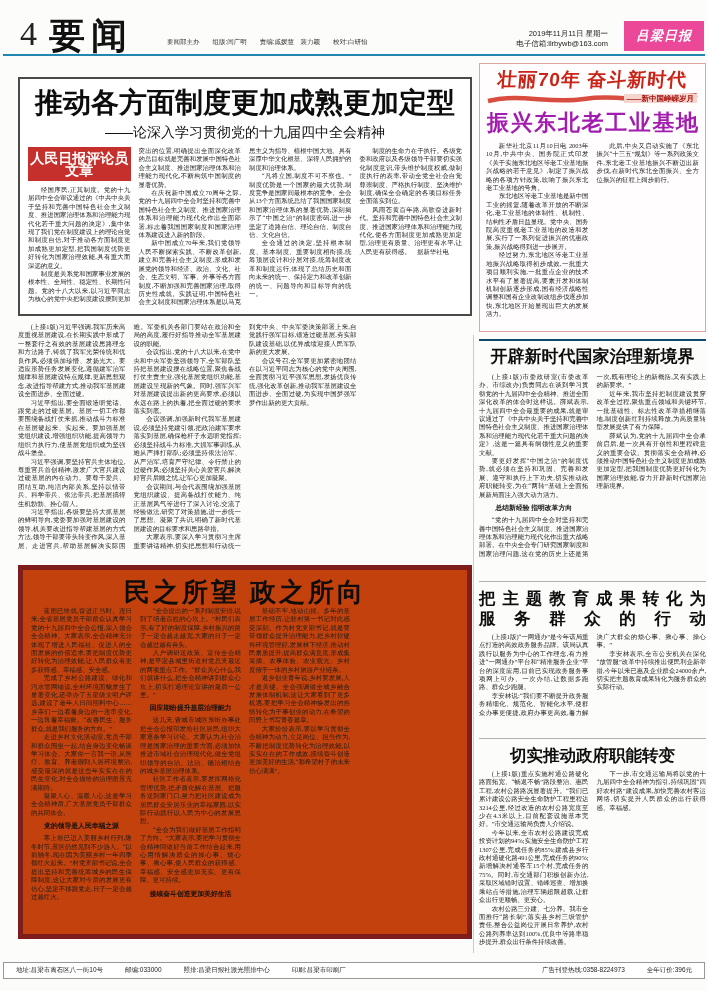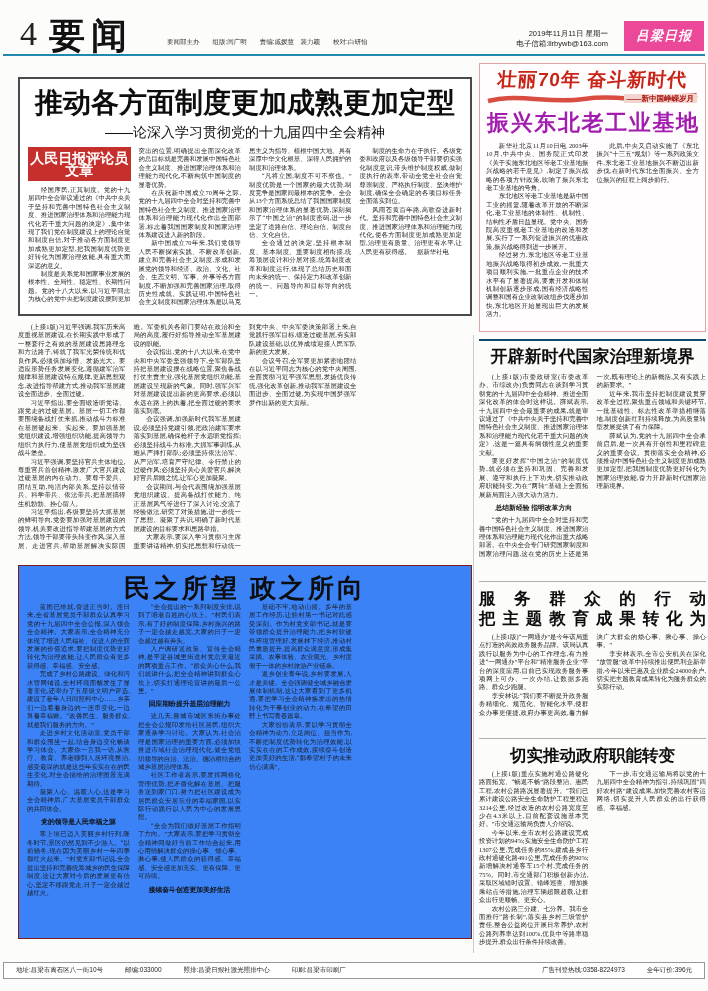--- a/index.html
+++ b/index.html
@@ -34,21 +34,21 @@
   .main-sub { font-size:14px; line-height:16px; font-weight:normal; text-align:center; margin:5px 0 7px; color:#111; }
   .main-body { column-count:4; column-gap:8px; height:165px; }
   .red-label { background:#c5302c; color:#fff; font-weight:bold; font-size:14px; line-height:12px; text-align:center; padding:5px 2px; margin-bottom:5px; break-inside:avoid; }
 
   
   .army { margin-top:7px; }
   .army-headline { font-size:16px; line-height:21px; font-weight:bold; text-align:justify; text-align-last:justify; padding:3px 1px; color:#0d0d0d; }
   .army-body { column-count:4; column-gap:8px; height:233px; margin-top:3px; }
 
   
-  .people-box { border:1px solid #7f1d1d; margin-top:9px; height:374px; padding:7px 8px 5px; background:#3b82f6; }
+  .people-box { border:5px solid #7f1d1d; margin-top:9px; height:374px; padding:7px 8px 5px; background:#c2410c; }
   .people-headline { font-size:26px; line-height:30px; font-weight:bold; text-align:center; letter-spacing:3px; color:#0d0d0d; }
   .people-sub { font-size:12.5px; line-height:16px; font-weight:bold; text-align:center; margin:5px 0 7px; color:#111; }
   .people-body { column-count:4; column-gap:8px; height:300px; }
 
   
   .ne-box { border:1px solid #dfa6a3; height:269px; padding:5px 6px; background:#fffdfd; }
   .banner-title { color:#c92418; font-weight:bold; font-size:19px; line-height:22px; text-align:center; transform:skewX(-5deg); letter-spacing:1px; }
   .ribbon-row { position:relative; height:15px; }
   .ribbon-row svg { position:absolute; left:0; top:1px; }
   .banner-sub { position:absolute; right:2px; top:3px; color:#a8150f; background:#f4d4cf; font-size:7.5px; line-height:9px; font-weight:bold; padding:0 3px; }
@@ -188,22 +188,22 @@
               <h4 class="crosshead">总结新经验 指明改革方向</h4>
               <p>“党的十九届四中全会对坚持和完善中国特色社会主义制度、推进国家治理体系和治理能力现代化作出重大战略部署。在中央全会专门研究国家制度和国家治理问题,这在党的历史上还是第一次,既有理论上的新概括,又有实践上的新要求。”</p>
               <p>近年来,我市坚持把制度建设贯穿改革全过程,聚焦重点领域和关键环节,一批基础性、标志性改革举措相继落地,制度创新红利持续释放,为高质量转型发展提供了有力保障。</p>
               <p>薛斌认为,党的十九届四中全会承前启后,是一次具有开创性和里程碑意义的重要会议。贯彻落实全会精神,必须推动中国特色社会主义制度更加成熟更加定型,把我国制度优势更好转化为国家治理效能,奋力开辟新时代国家治理新境界。</p>
             </div>
         </div>
       </section>
 
       <section class="edu">
         <h2 class="edu-headline">
+          <div>把主题教育成果转化为</div>
           <div>服务群众的行动</div>
-          <div>把主题教育成果转化为</div>
         </h2>
         <div class="edu-body cols">
           <div class="body-text">
               <p>(上接1版)“一网通办”是今年该局重点打造的高效政务服务品牌。该局认真践行以服务为中心的工作理念,有力推进“一网通办”平台和“精准服务企业”平台的深度应用,目前已实现政务服务事项网上可办、一次办结,让数据多跑路、群众少跑腿。</p>
               <p>李安林说:“我们要不断提升政务服务精细化、规范化、智能化水平,使群众办事更便捷,政府办事更高效,着力解决广大群众的烦心事、揪心事、操心事。”</p>
               <p>李安林表示,全市公安机关在深化“放管服”改革中持续推出便民利企新举措,今年以来已惠及企业群众24000余户,切实把主题教育成果转化为服务群众的实际行动。</p>
             </div>
         </div>
       </section>
 

